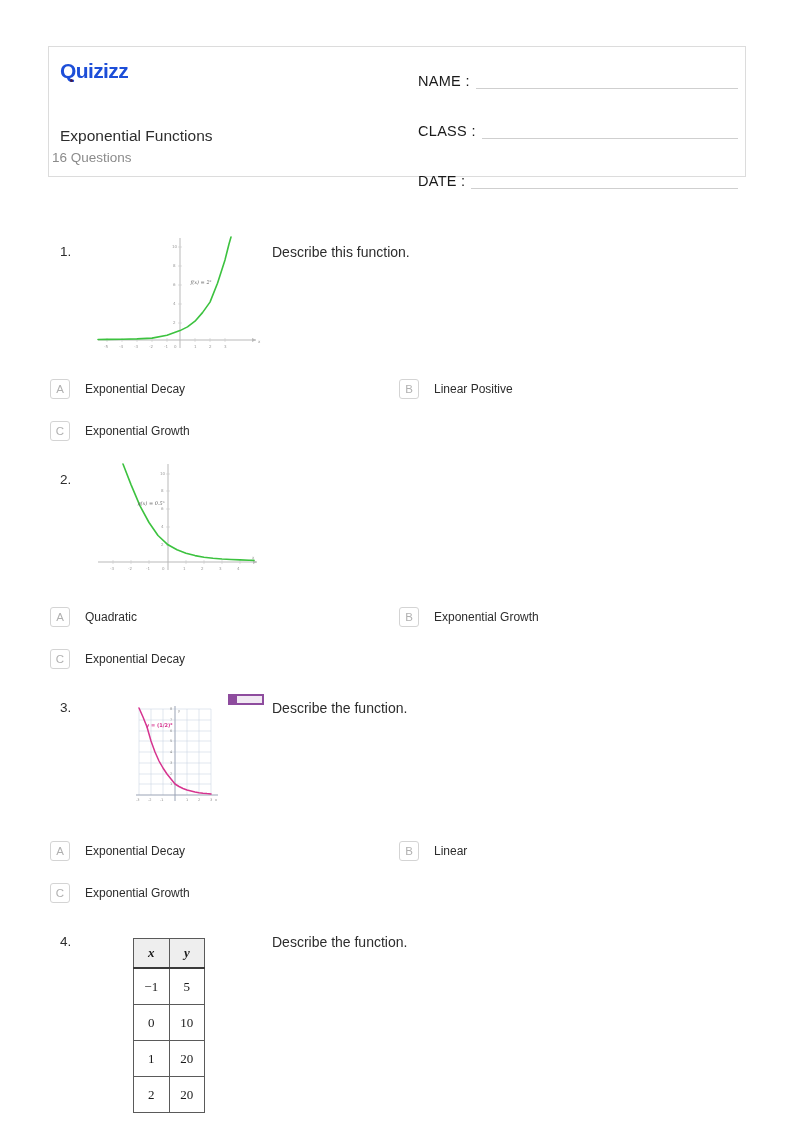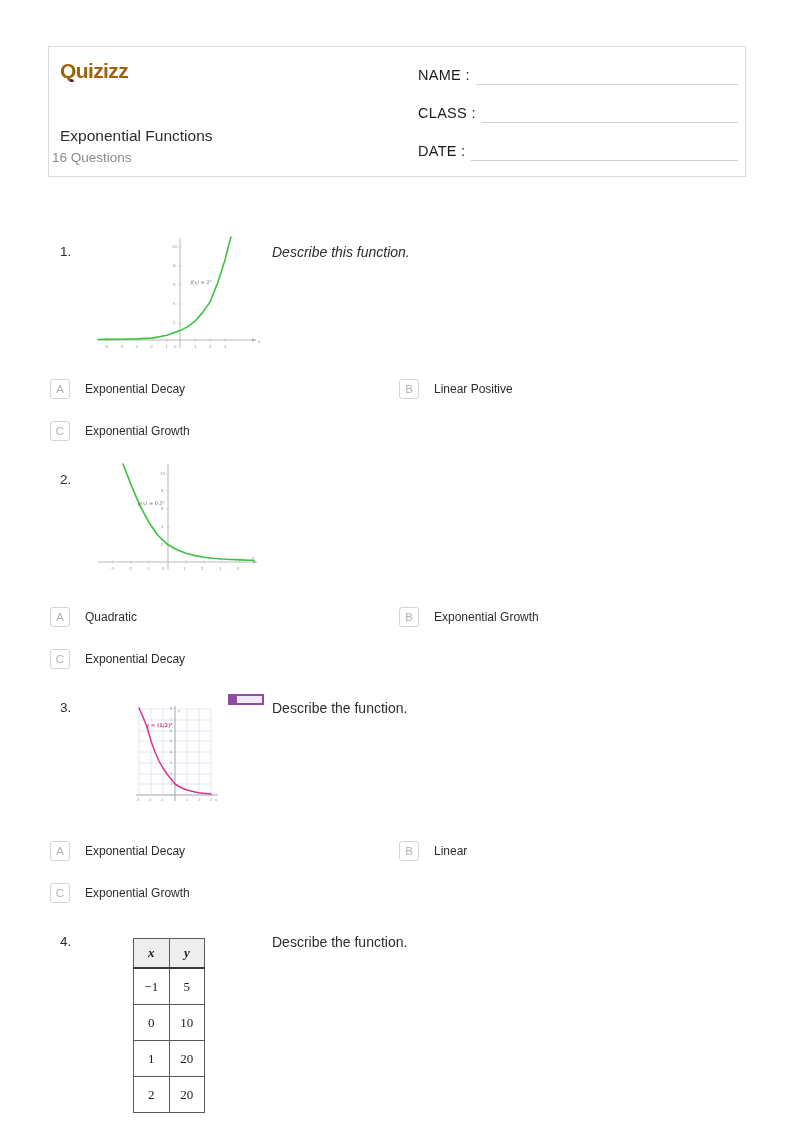--- a/index.html
+++ b/index.html
@@ -35,21 +35,21 @@
   }
   .header-left {
     position: absolute;
     left: 11px;
     top: 11px;
     width: 350px;
   }
   .logo {
     font-size: 21px;
     font-weight: bold;
-    color: #a16207;
+    color: #1d4ed8;
     letter-spacing: -0.6px;
     line-height: 25px;
     display: inline-block;
     position: relative;
     text-align: right;
   }
   .logo .dot {
     position: absolute;
     left: 10px;
     bottom: 1px;
@@ -76,21 +76,22 @@
   }
 
   .fields {
     position: absolute;
     left: 369px;
     top: 20px;
     width: 320px;
   }
   .field-row {
     display: flex;
-    margin-bottom: 16px;
+    align-items: flex-end;
+    margin-bottom: 28px;
     height: 22px;
   }
   .field-label {
     font-size: 14.5px;
     color: #1a1a1a;
     white-space: nowrap;
     letter-spacing: 0.3px;
   }
   .field-line {
     flex: 1;
@@ -218,21 +219,21 @@
       </div>
       <div class="field-row">
         <span class="field-label">DATE  :</span>
         <span class="field-line"></span>
       </div>
     </div>
   </div>
 
   <div class="q-block">
     <div class="q-num" style="top:244px;">1.</div>
-    <div class="q-text" style="top:244px;font-style:italic;">Describe this function.</div>
+    <div class="q-text" style="top:244px;">Describe this function.</div>
 
     <div class="graph" style="left:96px; top:236px;">
       <svg width="165" height="115" viewBox="0 0 165 115">
 
         <line x1="2" y1="104" x2="160" y2="104" stroke="#b9b9b9" stroke-width="1"></line>
         <line x1="84" y1="2" x2="84" y2="112" stroke="#b9b9b9" stroke-width="1"></line>
 
         <polygon points="160,104 156,102 156,106" fill="#b9b9b9"></polygon>
         <text x="162" y="107" font-family="DejaVu Sans, sans-serif" font-size="4" fill="#9a9a9a">x</text>
 

